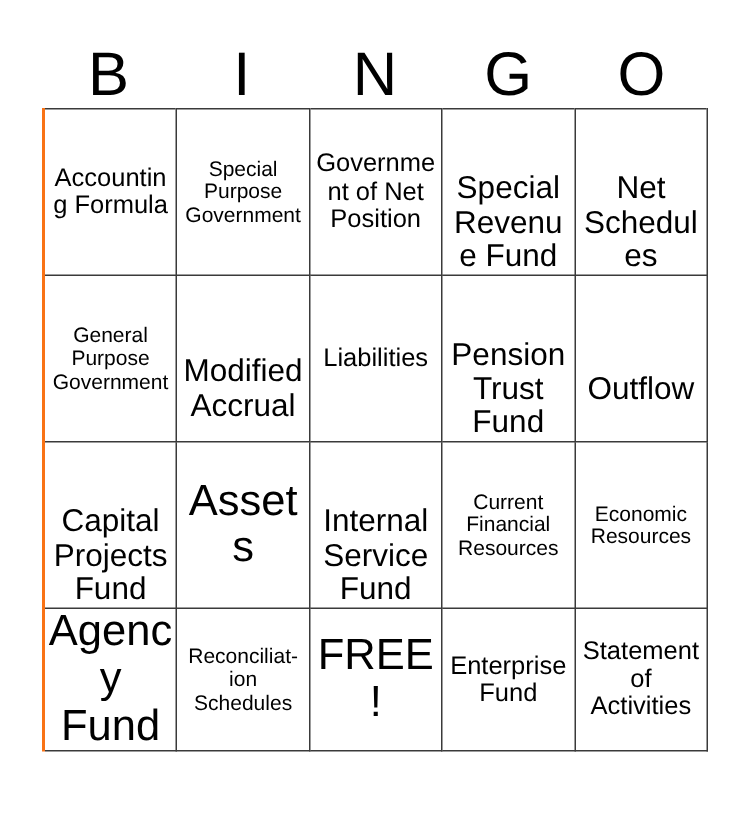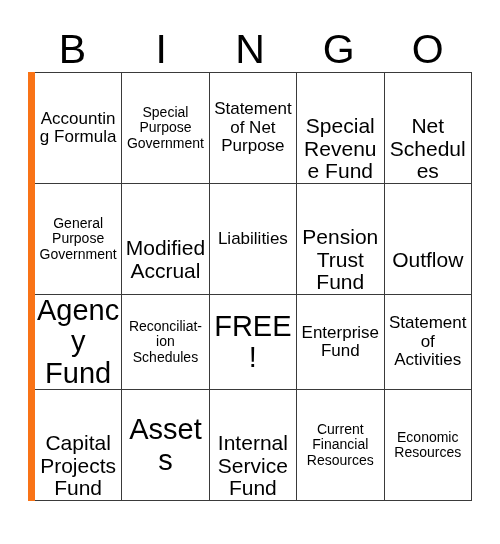--- a/index.html
+++ b/index.html
@@ -41,21 +41,21 @@
     padding-bottom: 2px;
     user-select: none;
   }
 
   
   .grid {
     width: 444px;
     border-collapse: collapse;
     table-layout: fixed;
     border-top: 1px solid #3a3a3a;
-    border-left: 7px solid #f97316;
+    border-left: 2px solid #f97316;
   }
   .grid td {
     width: 20%;
     height: 88.8px;
     border-right: 1px solid #3a3a3a;
     border-bottom: 1px solid #3a3a3a;
     text-align: center;
     vertical-align: middle;
     padding: 0 2px;
     overflow: hidden;
@@ -89,21 +89,21 @@
   <table class="grid">
     <tbody>
       <tr>
         <td>
             <span class="cell-text fs-md">Accounting Formula</span>
           </td>
         <td>
             <span class="cell-text fs-sm">Special Purpose Government</span>
           </td>
         <td>
-            <span class="cell-text fs-md">Statement of Net Purpose</span>
+            <span class="cell-text fs-md">Government of Net Position</span>
           </td>
         <td>
             <span class="cell-text fs-lg">Special Revenue Fund</span>
           </td>
         <td>
             <span class="cell-text fs-lg">Net Schedules</span>
           </td>
       </tr>
       <tr>
         <td>
@@ -117,50 +117,50 @@
           </td>
         <td>
             <span class="cell-text fs-lg">Pension Trust Fund</span>
           </td>
         <td>
             <span class="cell-text fs-lg">Outflow</span>
           </td>
       </tr>
       <tr>
         <td>
+            <span class="cell-text fs-lg">Capital Projects Fund</span>
+          </td>
+        <td>
+            <span class="cell-text fs-xl">Assets</span>
+          </td>
+        <td>
+            <span class="cell-text fs-lg">Internal Service Fund</span>
+          </td>
+        <td>
+            <span class="cell-text fs-sm">Current Financial Resources</span>
+          </td>
+        <td>
+            <span class="cell-text fs-sm">Economic Resources</span>
+          </td>
+      </tr>
+      <tr>
+        <td>
             <span class="cell-text fs-xl">Agency Fund</span>
           </td>
         <td>
             <span class="cell-text fs-sm">Reconciliat-
 ion
 Schedules</span>
           </td>
         <td>
             <span class="cell-text fs-xl">FREE!</span>
           </td>
         <td>
             <span class="cell-text fs-md">Enterprise Fund</span>
           </td>
         <td>
             <span class="cell-text fs-md">Statement of Activities</span>
           </td>
       </tr>
-      <tr>
-        <td>
-            <span class="cell-text fs-lg">Capital Projects Fund</span>
-          </td>
-        <td>
-            <span class="cell-text fs-xl">Assets</span>
-          </td>
-        <td>
-            <span class="cell-text fs-lg">Internal Service Fund</span>
-          </td>
-        <td>
-            <span class="cell-text fs-sm">Current Financial Resources</span>
-          </td>
-        <td>
-            <span class="cell-text fs-sm">Economic Resources</span>
-          </td>
-      </tr>
     </tbody>
   </table>
 
 </div>
 
 </body></html>

